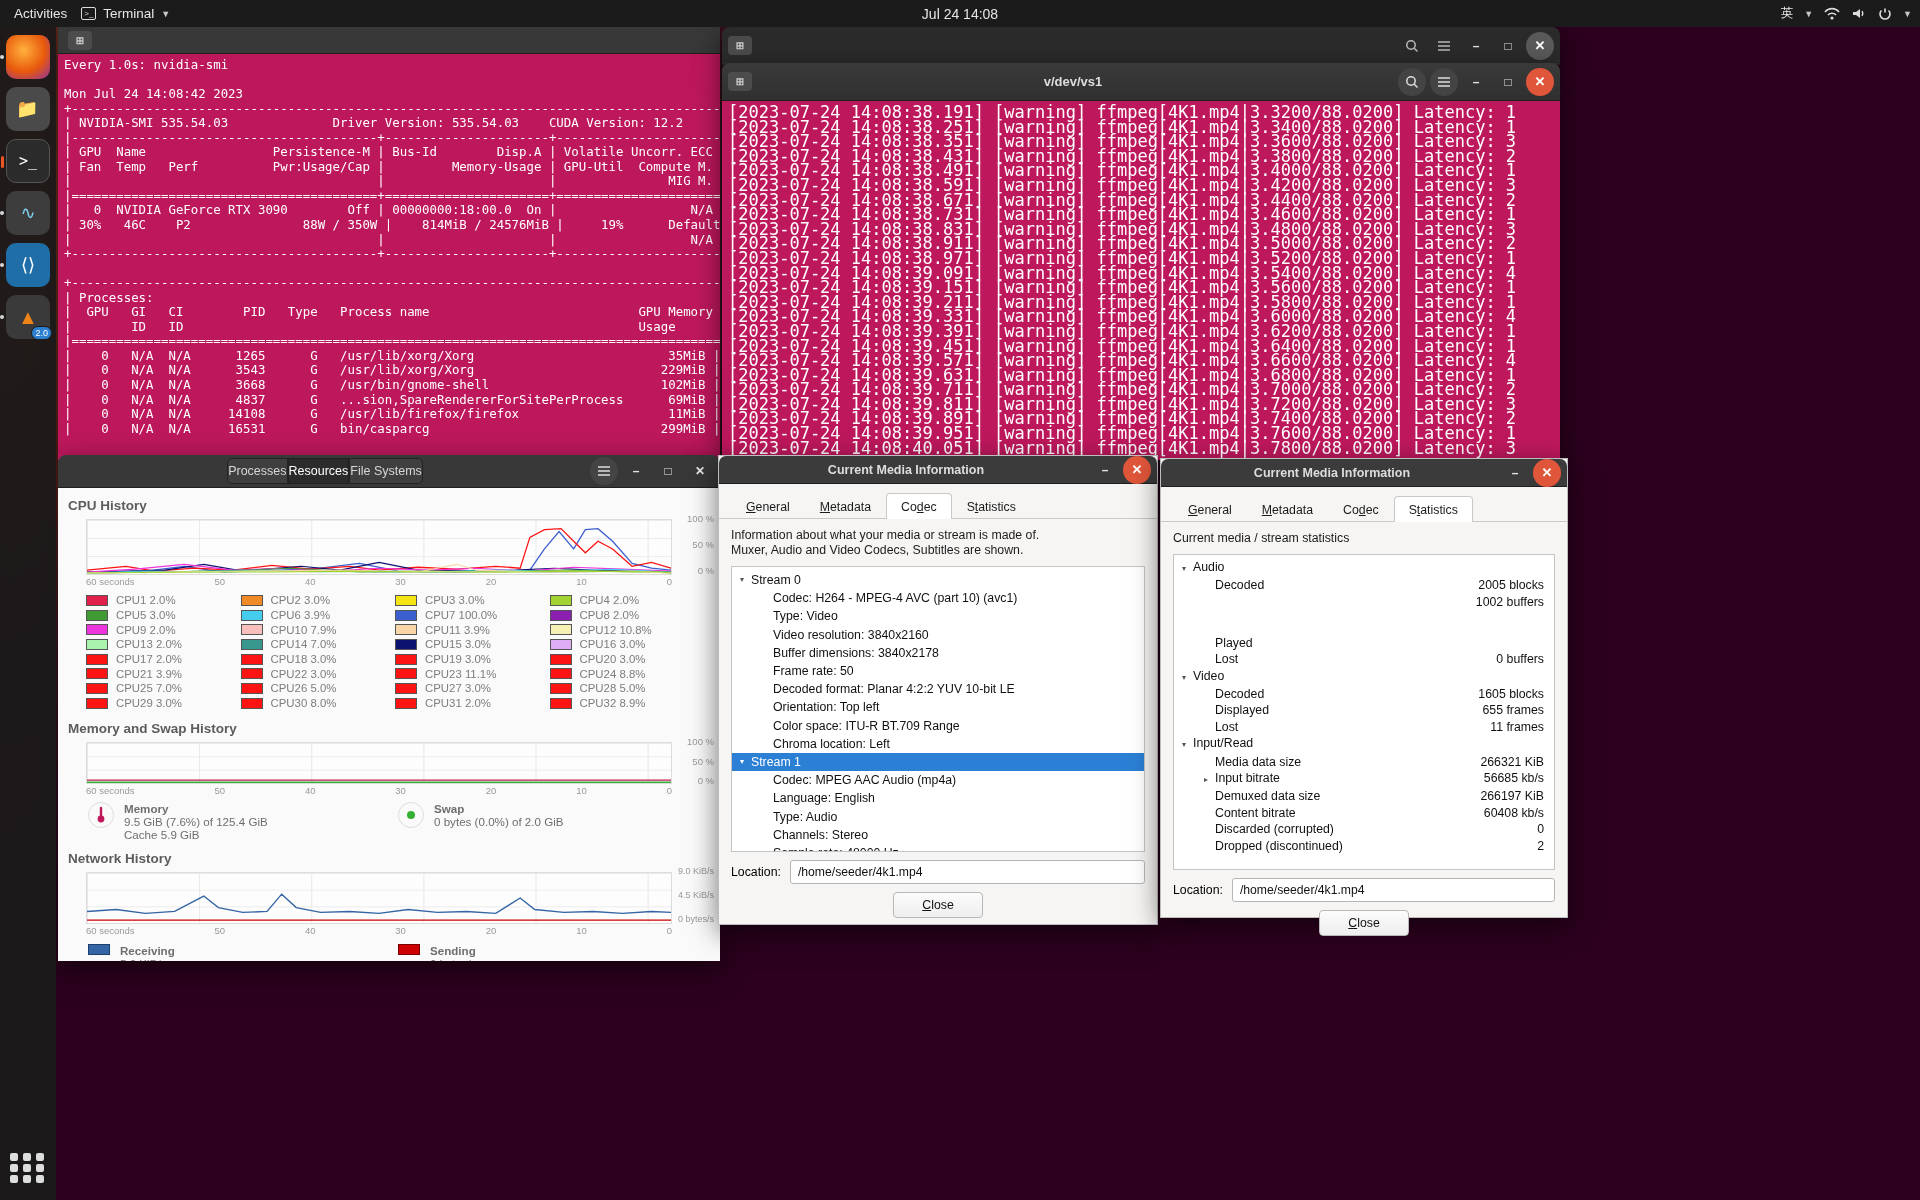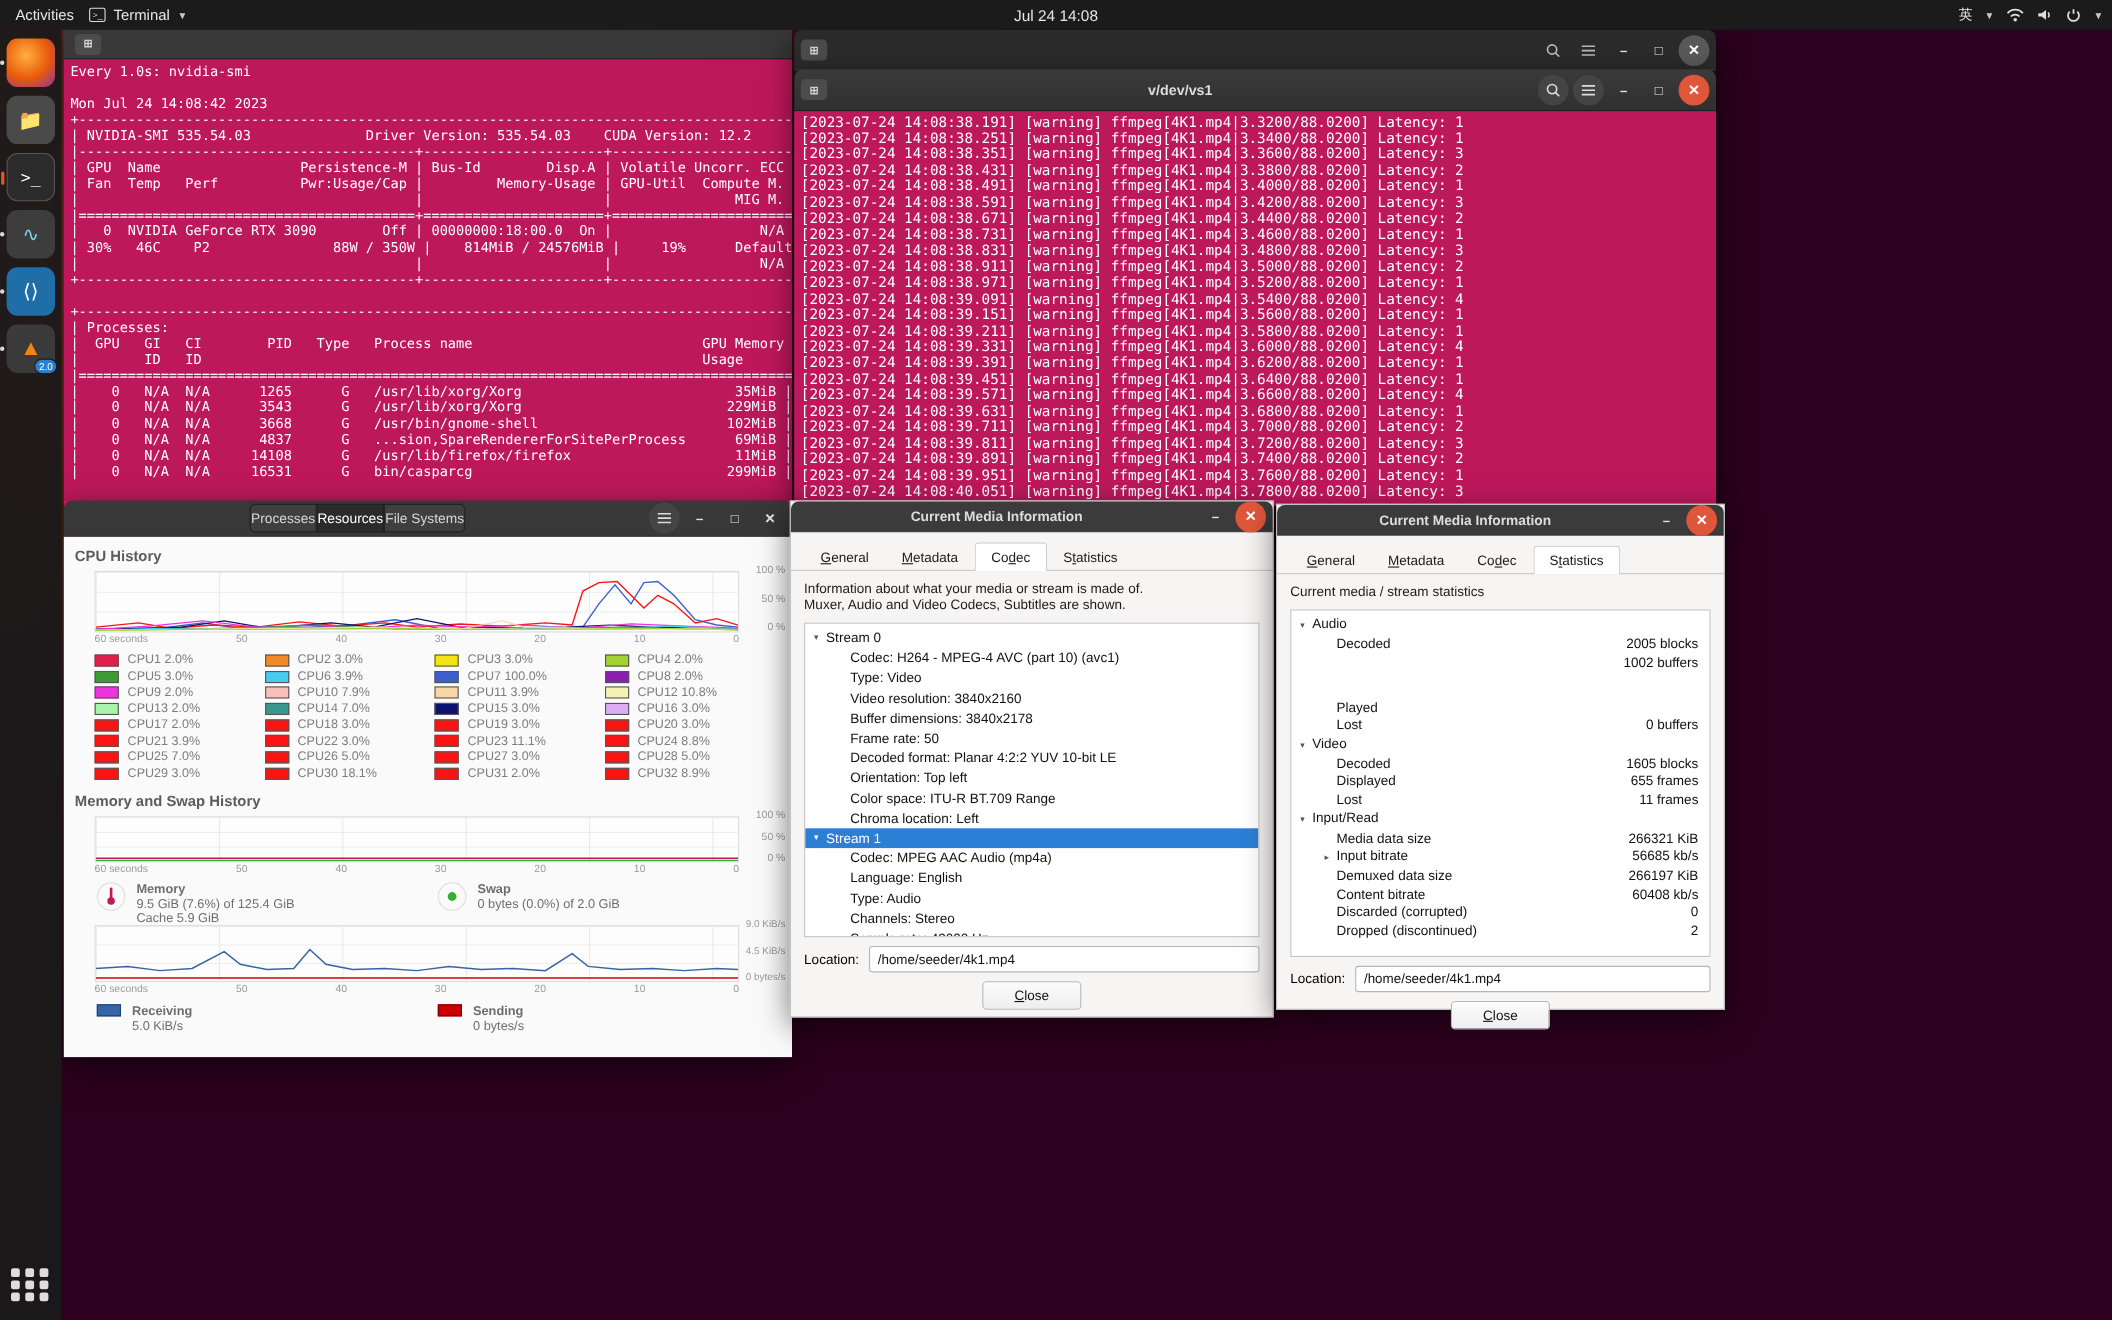--- a/index.html
+++ b/index.html
@@ -101,21 +101,21 @@
   }
 
   
   #win-back { left: 722px; top: 27px; width: 838px; height: 38px; border-radius: 8px 8px 0 0; }
   #win-back .hdr { border-radius: 8px 8px 0 0; }
   .redact { background: #8c8c8c; border-radius: 3px; height: 12px; width: 152px; }
 
   
   #win-vs1 { left: 722px; top: 63px; width: 838px; height: 397px; }
   #win-vs1 .hdr { height: 38px; }
-  #win-vs1 .termbody { height: 359px; font-size: 13px; line-height: 14.6px; padding-left: 6px; }
+  #win-vs1 .termbody { height: 359px; font-size: 17px; line-height: 14.6px; padding-left: 6px; }
 
   
   #win-sysmon { left: 58px; top: 455px; width: 662px; height: 506px; }
   #win-sysmon .hdr { background: #383838; height: 33px; }
   .tabs-seg { display: flex; margin: 0 auto; }
   .tabseg {
     background: #3f3f3f; color: #d6d6d6; border: 1px solid #222;
     font-size: 12.5px; padding: 5px 0; font-weight: normal;
   }
   .tabseg:first-child { border-radius: 5px 0 0 5px; }
@@ -513,21 +513,21 @@
         <div class="cpu-item">
           <span class="swatch" style="background: rgb(252, 20, 20);"></span>
           <span>CPU28  5.0%</span>
         </div>
         <div class="cpu-item">
           <span class="swatch" style="background: rgb(252, 20, 20);"></span>
           <span>CPU29  3.0%</span>
         </div>
         <div class="cpu-item">
           <span class="swatch" style="background: rgb(252, 20, 20);"></span>
-          <span>CPU30  18.1%</span>
+          <span>CPU30  8.0%</span>
         </div>
         <div class="cpu-item">
           <span class="swatch" style="background: rgb(252, 20, 20);"></span>
           <span>CPU31  2.0%</span>
         </div>
         <div class="cpu-item">
           <span class="swatch" style="background: rgb(252, 20, 20);"></span>
           <span>CPU32  8.9%</span>
         </div>
       </div>
@@ -574,20 +574,21 @@
               <circle cx="7" cy="7" r="4" fill="#35b033"></circle>
             </svg>
         </div>
         <div class="mem-txt">
           <b>Swap</b>
           <span>0 bytes (0.0%) of 2.0 GiB</span>
         </div>
       </div>
     </div>
 
+    <div class="sm-sect">Network History</div>
     <div class="graph-wrap">
       <div class="graph" style="height:52px">
         <svg viewBox="0 0 600 52" preserveAspectRatio="none">
           <polyline fill="none" stroke="#3465a4" stroke-width="1.4" points="0,40 30,38 60,42 90,40 120,24 135,36 160,41 185,40 200,22 215,36 240,41 270,40 300,42 330,38 360,41 390,40 420,42 445,26 460,38 490,41 520,40 550,42 580,40 600,41"></polyline>
           <polyline fill="none" stroke="#cc0000" stroke-width="1.4" points="0,49 600,49"></polyline>
         </svg>
       </div>
       <div class="gax-y" style="top:-6px;font-size:9px">9.0 KiB/s</div>
       <div class="gax-y" style="top:18px;font-size:9px">4.5 KiB/s</div>
       <div class="gax-y" style="top:42px;font-size:9px">0 bytes/s</div>

